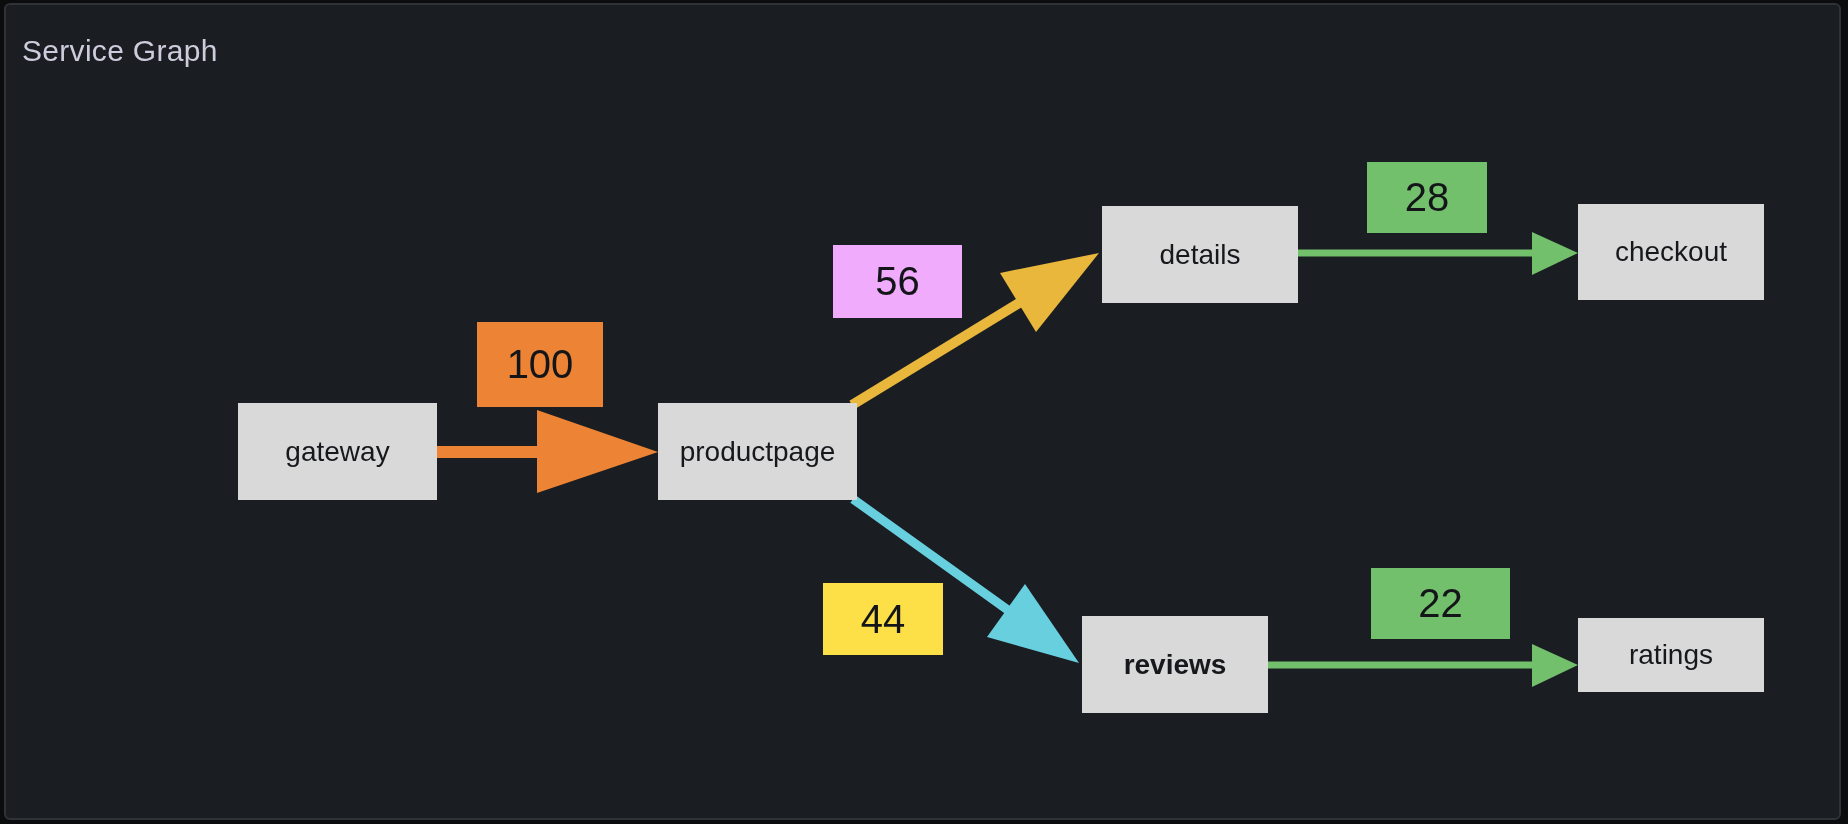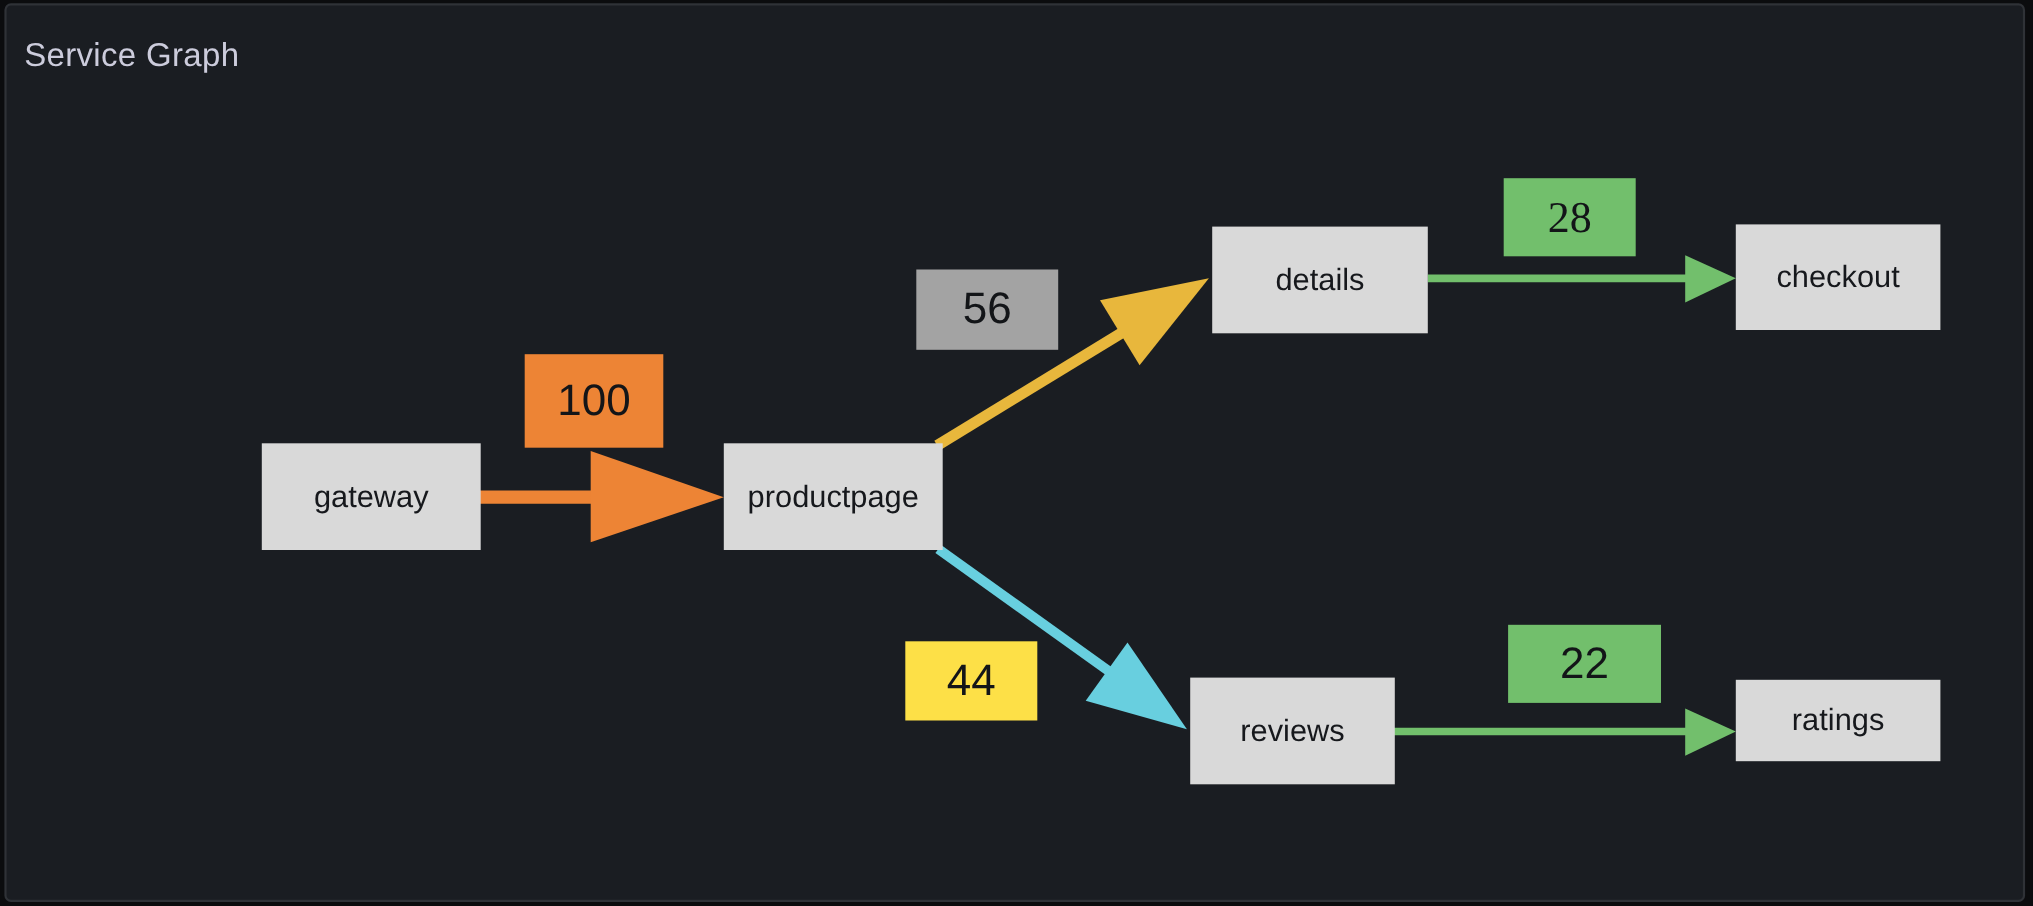--- a/index.html
+++ b/index.html
@@ -48,37 +48,37 @@
   .edge-label {
     position: absolute;
     display: flex;
     align-items: center;
     justify-content: center;
     font-size: 40px;
     color: #131518;
     z-index: 2;
   }
   .c-orange { background: #ED8435; }
-  .c-yellow { background: #a3a3a3; }
+  .c-yellow { background: #f0abfc; }
   .c-cyan   { background: #fde047; }
   .c-green  { background: #72BF6C; }
 
   
   .n-gateway     { left: 238px;  top: 403px; width: 199px; height: 97px; }
   .n-productpage { left: 658px;  top: 403px; width: 199px; height: 97px; }
   .n-details     { left: 1102px; top: 206px; width: 196px; height: 97px; }
   .n-checkout    { left: 1578px; top: 204px; width: 186px; height: 96px; }
-  .n-reviews     { left: 1082px; top: 616px; width: 186px; height: 97px; }
+  .n-reviews     { left: 1082px; top: 616px; width: 186px; height: 97px; font-weight: bold; }
   .n-ratings     { left: 1578px; top: 618px; width: 186px; height: 74px; }
 
   
   .l-100 { left: 477px;  top: 322px; width: 126px; height: 85px; }
   .l-56  { left: 833px;  top: 245px; width: 129px; height: 73px; }
   .l-44  { left: 823px;  top: 583px; width: 120px; height: 72px; }
-  .l-28  { left: 1367px; top: 162px; width: 120px; height: 71px; font-family: Liberation Serif, serif; }
+  .l-28  { left: 1367px; top: 162px; width: 120px; height: 71px; }
   .l-22  { left: 1371px; top: 568px; width: 139px; height: 71px; }
 
   .legend {
     position: absolute;
     left: 63px; top: 684px;
     width: 136px;
     text-align: center;
     font-size: 30px;
     line-height: 52px;
     color: #C9C9D4;

